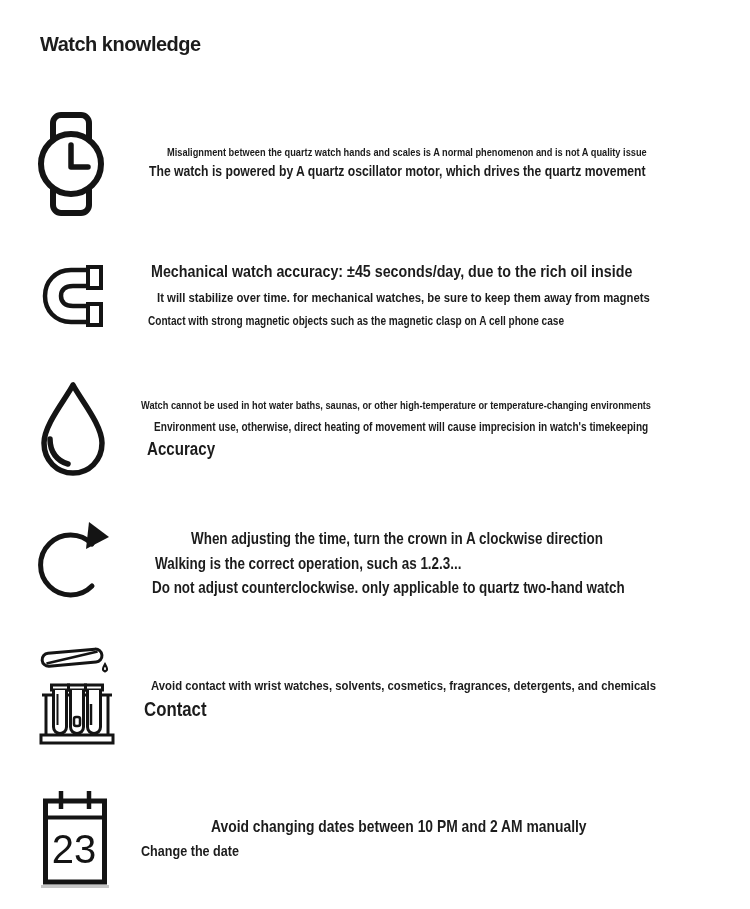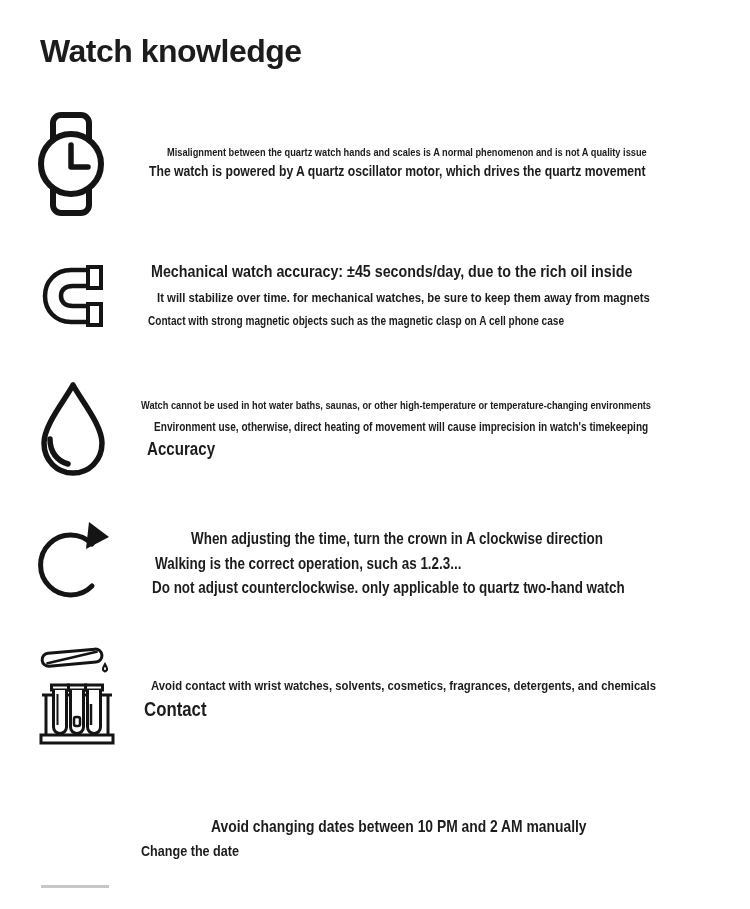--- a/index.html
+++ b/index.html
@@ -8,21 +8,21 @@
     width: 750px;
     height: 909px;
     background: #ffffff;
     overflow: hidden;
     font-family: "Liberation Sans", sans-serif;
     color: #1c1c1c;
   }
   .page-title {
     position: absolute;
     left: 40px; top: 33px;
-    font-size: 32px;
+    font-size: 20px;
     font-weight: bold;
     letter-spacing: -0.5px;
     white-space: nowrap;
   }
   .line {
     position: absolute;
     white-space: nowrap;
     font-weight: bold;
     line-height: 1.1;
     transform-origin: 0 50%;
@@ -142,17 +142,26 @@
       <rect x="49.5" y="44" width="17" height="5" fill="#fff" stroke="#141414" stroke-width="3"></rect>
       <path d="M51.5 49 V86 A6.5 6.5 0 0 0 64.5 86 V49" fill="#fff" stroke="#141414" stroke-width="3"></path>
       <line x1="55" y1="63" x2="55" y2="84" stroke="#141414" stroke-width="2.5"></line>
 
       <rect x="5" y="94" width="72" height="8" fill="#fff" stroke="#141414" stroke-width="3"></rect>
     </svg>
   </div>
   <div class="line t-s5l1">Avoid contact with wrist watches, solvents, cosmetics, fragrances, detergents, and chemicals</div>
   <div class="line t-s5l2">Contact</div>
 
+  <div class="icon icon-calendar">
+    <svg viewBox="0 0 66 97" xmlns="http://www.w3.org/2000/svg">
+      <rect x="3.5" y="12" width="59" height="81" fill="#fff" stroke="#141414" stroke-width="5"></rect>
+      <line x1="3.5" y1="28.5" x2="62.5" y2="28.5" stroke="#141414" stroke-width="4"></line>
+      <line x1="19" y1="2" x2="19" y2="20" stroke="#141414" stroke-width="4.5"></line>
+      <line x1="47" y1="2" x2="47" y2="20" stroke="#141414" stroke-width="4.5"></line>
+      <text x="32" y="74" text-anchor="middle" font-size="40" font-weight="400" fill="#141414">23</text>
+    </svg>
+  </div>
   <div class="calendar-shadow"></div>
   <div class="line t-s6l1">Avoid changing dates between 10 PM and 2 AM manually</div>
   <div class="line t-s6l2">Change the date</div>
 
 </div>
 
 </body></html>

